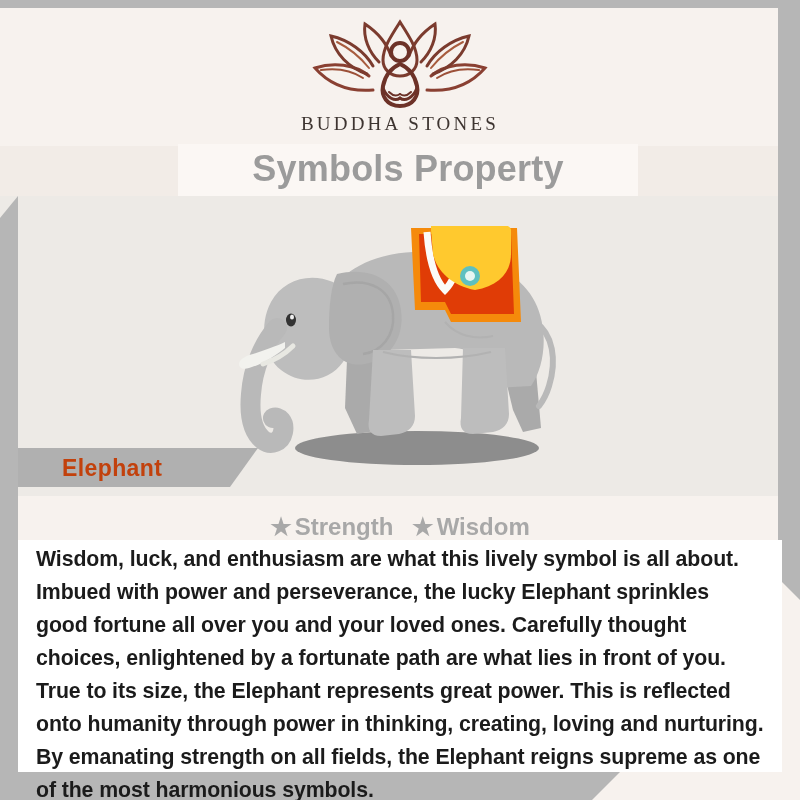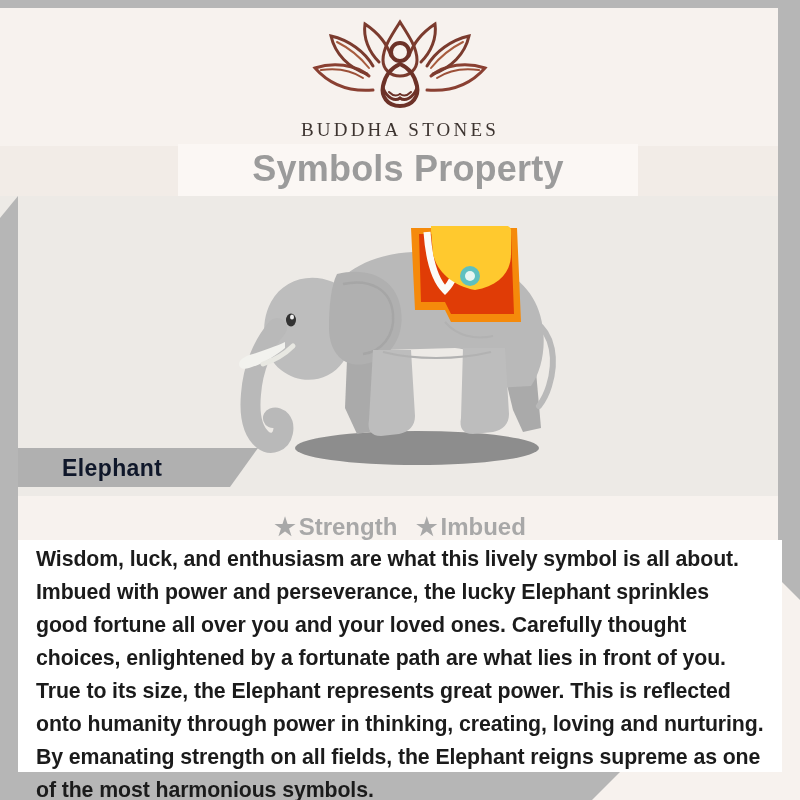--- a/index.html
+++ b/index.html
@@ -81,21 +81,20 @@
 
   
   .logo-wrap {
     position: absolute;
     left: 0; top: 18px;
     width: 800px;
     text-align: center;
   }
   .logo-mark { display: block; margin: 0 auto; }
   .logo-text {
-    margin-top: 6px;
     font-family: "Liberation Serif", serif;
     font-size: 19px;
     letter-spacing: 3.2px;
     color: #3d3430;
     text-align: center;
   }
 
   
   .poster-title {
     position: absolute;
@@ -121,21 +120,21 @@
     left: 18px; top: 448px;
     width: 240px; height: 39px;
     background: #b0b0b0;
     clip-path: polygon(0 0, 100% 0, calc(100% - 28px) 100%, 0 100%);
   }
   .name-banner-label {
     position: absolute;
     left: 62px; top: 455px;
     font-size: 23px;
     font-weight: bold;
-    color: #0f172a;
+    color: #c2410c;
     letter-spacing: 0.4px;
   }
 
   
   .attributes {
     position: absolute;
     left: 18px; top: 513px;
     width: 764px;
     text-align: center;
     font-size: 24px;
@@ -274,19 +273,19 @@
 
       <path d="M240 112 C252 126 270 130 288 126" fill="none" stroke="#b2b2b2" stroke-width="2"></path>
     </svg>
   </div>
 
   <div class="name-banner"></div>
   <div class="name-banner-label">Elephant</div>
 
   <div class="attributes">
     <span class="attr"><span class="star">★</span><span>Strength</span></span>
-    <span class="attr"><span class="star">★</span><span>Imbued</span></span>
+    <span class="attr"><span class="star">★</span><span>Wisdom</span></span>
   </div>
 
   <div class="desc-card"></div>
   <div class="desc-text">Wisdom, luck, and enthusiasm are what this lively symbol is all about. Imbued with power and perseverance, the lucky Elephant sprinkles good fortune all over you and your loved ones. Carefully thought choices, enlightened by a fortunate path are what lies in front of you. True to its size, the Elephant represents great power. This is reflected onto humanity through power in thinking, creating, loving and nurturing. By emanating strength on all fields, the Elephant reigns supreme as one of the most harmonious symbols.</div>
 
 </div>
 
 </body></html>

